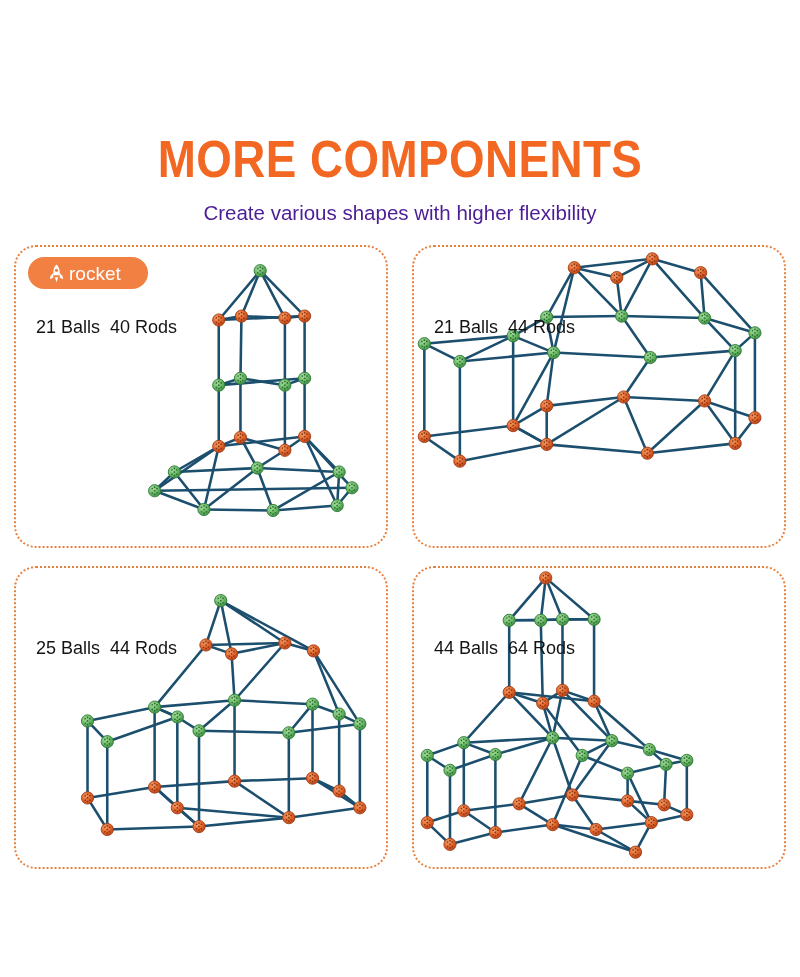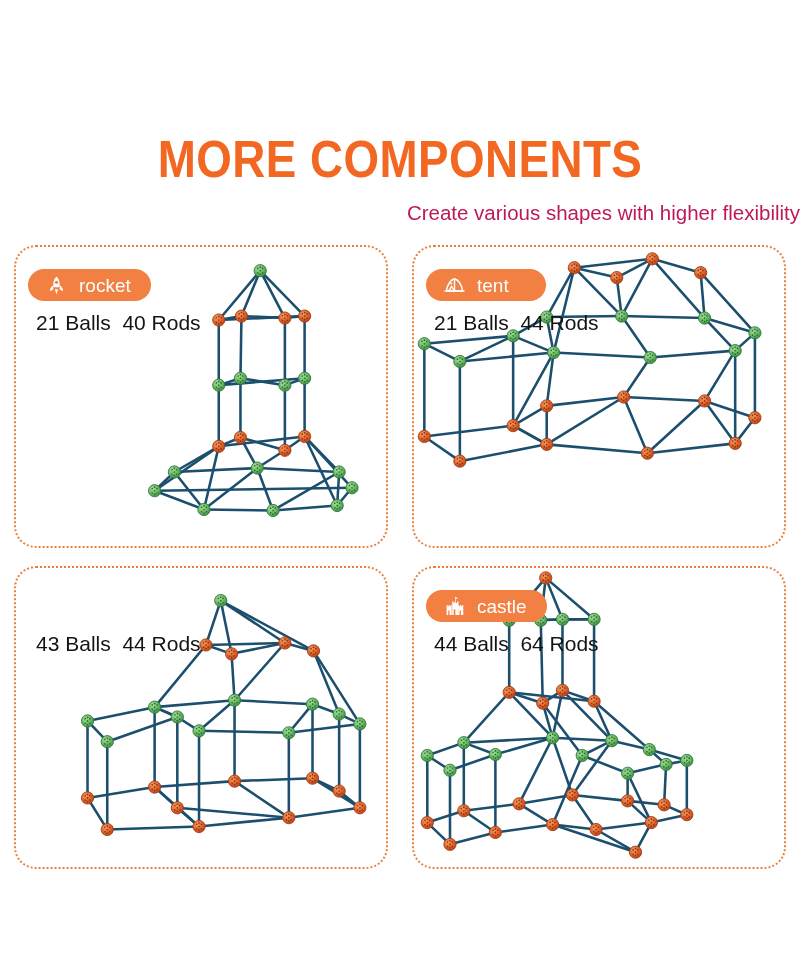--- a/index.html
+++ b/index.html
@@ -28,25 +28,24 @@
     font-weight: bold;
     color: #f26722;
     letter-spacing: 0.5px;
     margin: 0;
     line-height: 1.05;
     transform: scaleX(0.88);
     transform-origin: center;
   }
   .subtitle {
     font-size: 20.5px;
-    color: #be185d;
+    color: #4c1d95;
     margin: 14px 0 0 0;
     line-height: 1.2;
     font-weight: normal;
-    text-align: right;
   }
 
   
   .grid {
     position: absolute;
     top: 245px;
     left: 14px;
     width: 772px;
     display: grid;
     grid-template-columns: 374px 374px;
@@ -57,51 +56,51 @@
   .card {
     position: relative;
     border: 2.5px dotted #e8803c;
     border-radius: 22px;
     box-sizing: border-box;
     background: #ffffff;
   }
 
   .pill {
     position: absolute;
-    top: 22px;
+    top: 10px;
     left: 12px;
     height: 32px;
     min-width: 120px;
     background: #f28043;
     border-radius: 17px;
     display: flex;
     align-items: center;
-    gap: 12px;
+    gap: 2px;
     padding: 0 20px 0 18px;
     box-sizing: border-box;
     z-index: 4;
   }
   .pill .picon {
     width: 21px;
     height: 21px;
     display: block;
     flex: 0 0 auto;
   }
   .pill .plabel {
     color: #ffffff;
     font-size: 19px;
     line-height: 1;
     font-weight: normal;
     white-space: nowrap;
   }
   .counts {
     position: absolute;
-    top: 64px;
+    top: 70px;
     left: 20px;
-    font-size: 21px;
+    font-size: 18px;
     color: #141414;
     white-space: pre;
     z-index: 4;
   }
 
   .model {
     position: absolute;
     inset: 0;
     width: 100%;
     height: 100%;
@@ -357,30 +356,20 @@
           <circle cx="340" cy="244" r="0.85" fill="#2d6b34"></circle>
           <circle cx="337.6" cy="246.3" r="0.85" fill="#2d6b34"></circle>
           <circle cx="342.4" cy="246.3" r="0.85" fill="#2d6b34"></circle>
           <circle cx="340" cy="240.4" r="0.85" fill="#2d6b34"></circle>
           <circle cx="340" cy="247.6" r="0.85" fill="#2d6b34"></circle>
         </g>
       </svg>
   </div>
 
   <div class="card">
-    <div class="pill">
-      <svg class="picon" viewBox="0 0 24 24" fill="none" stroke="#ffffff" stroke-width="1.7" stroke-linejoin="round" stroke-linecap="round">
-        <path d="M12 4.3 C7.4 5.8 3.9 11.6 2.6 18.4 H21.4 C20.1 11.6 16.6 5.8 12 4.3 Z"></path>
-        <path d="M12 4.3 V18.4"></path>
-        <path d="M12 18.4 L8.6 13.0 L5.4 18.4"></path>
-        <circle cx="8.3" cy="9.6" r="1.15" fill="#ffffff" stroke="none"></circle>
-        <path d="M1.2 18.4 H22.8"></path>
-      </svg>
-      <span class="plabel">tent</span>
-    </div>
     <div class="counts">21 Balls  44 Rods</div>
     <svg class="model" viewBox="0 0 374 303">
         <defs>
           <radialGradient id="gGreentent" cx="36%" cy="32%" r="72%">
             <stop offset="0%" stop-color="#a8dca0"></stop>
             <stop offset="55%" stop-color="#6dbc66"></stop>
             <stop offset="100%" stop-color="#3e8f46"></stop>
           </radialGradient>
           <radialGradient id="gOrangetent" cx="36%" cy="32%" r="72%">
             <stop offset="0%" stop-color="#f0a06a"></stop>
@@ -634,21 +623,21 @@
           <circle cx="345" cy="173" r="0.85" fill="#8e3310"></circle>
           <circle cx="342.6" cy="175.3" r="0.85" fill="#8e3310"></circle>
           <circle cx="347.4" cy="175.3" r="0.85" fill="#8e3310"></circle>
           <circle cx="345" cy="169.4" r="0.85" fill="#8e3310"></circle>
           <circle cx="345" cy="176.6" r="0.85" fill="#8e3310"></circle>
         </g>
       </svg>
   </div>
 
   <div class="card">
-    <div class="counts">43 Balls  44 Rods</div>
+    <div class="counts">25 Balls  44 Rods</div>
     <svg class="model" viewBox="0 0 374 303">
         <defs>
           <radialGradient id="gGreenhut" cx="36%" cy="32%" r="72%">
             <stop offset="0%" stop-color="#a8dca0"></stop>
             <stop offset="55%" stop-color="#6dbc66"></stop>
             <stop offset="100%" stop-color="#3e8f46"></stop>
           </radialGradient>
           <radialGradient id="gOrangehut" cx="36%" cy="32%" r="72%">
             <stop offset="0%" stop-color="#f0a06a"></stop>
             <stop offset="55%" stop-color="#e2662c"></stop>
@@ -908,33 +897,20 @@
           <circle cx="348" cy="243" r="0.85" fill="#8e3310"></circle>
           <circle cx="345.6" cy="245.3" r="0.85" fill="#8e3310"></circle>
           <circle cx="350.4" cy="245.3" r="0.85" fill="#8e3310"></circle>
           <circle cx="348" cy="239.4" r="0.85" fill="#8e3310"></circle>
           <circle cx="348" cy="246.6" r="0.85" fill="#8e3310"></circle>
         </g>
       </svg>
   </div>
 
   <div class="card">
-    <div class="pill">
-      <svg class="picon" viewBox="0 0 24 24" fill="#ffffff">
-        <path d="M13.1 1.2v2.0h2.3v-.9z"></path>
-        <path d="M12.6 1.2h.7v5.2h-.7z"></path>
-        <path d="M9.4 6.3h1.5v1.6h1.3V6.3h1.5v1.6h1.3V6.3h1.5v15.5H9.4z"></path>
-        <path d="M3.0 10.4h1.2v1.4h1.1v-1.4h1.2v1.4h1.1v-1.4h1.2v11.4H3.0z"></path>
-        <path d="M16.2 10.4h1.2v1.4h1.1v-1.4h1.2v1.4h1.1v-1.4h1.2v11.4h-5.8z"></path>
-        <rect x="11.1" y="15.3" width="1.9" height="6.5" fill="#f28043"></rect>
-        <rect x="4.8" y="16.6" width="1.5" height="5.2" fill="#f28043"></rect>
-        <rect x="17.8" y="16.6" width="1.5" height="5.2" fill="#f28043"></rect>
-      </svg>
-      <span class="plabel">castle</span>
-    </div>
     <div class="counts">44 Balls  64 Rods</div>
     <svg class="model" viewBox="0 0 374 303">
         <defs>
           <radialGradient id="gGreencastle" cx="36%" cy="32%" r="72%">
             <stop offset="0%" stop-color="#a8dca0"></stop>
             <stop offset="55%" stop-color="#6dbc66"></stop>
             <stop offset="100%" stop-color="#3e8f46"></stop>
           </radialGradient>
           <radialGradient id="gOrangecastle" cx="36%" cy="32%" r="72%">
             <stop offset="0%" stop-color="#f0a06a"></stop>

